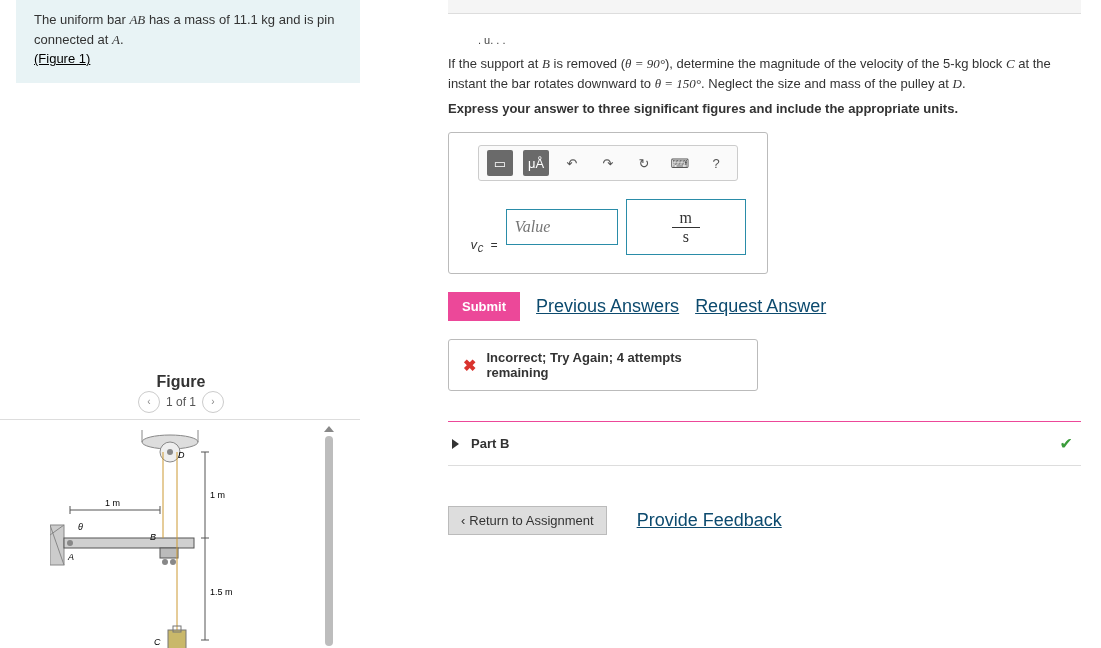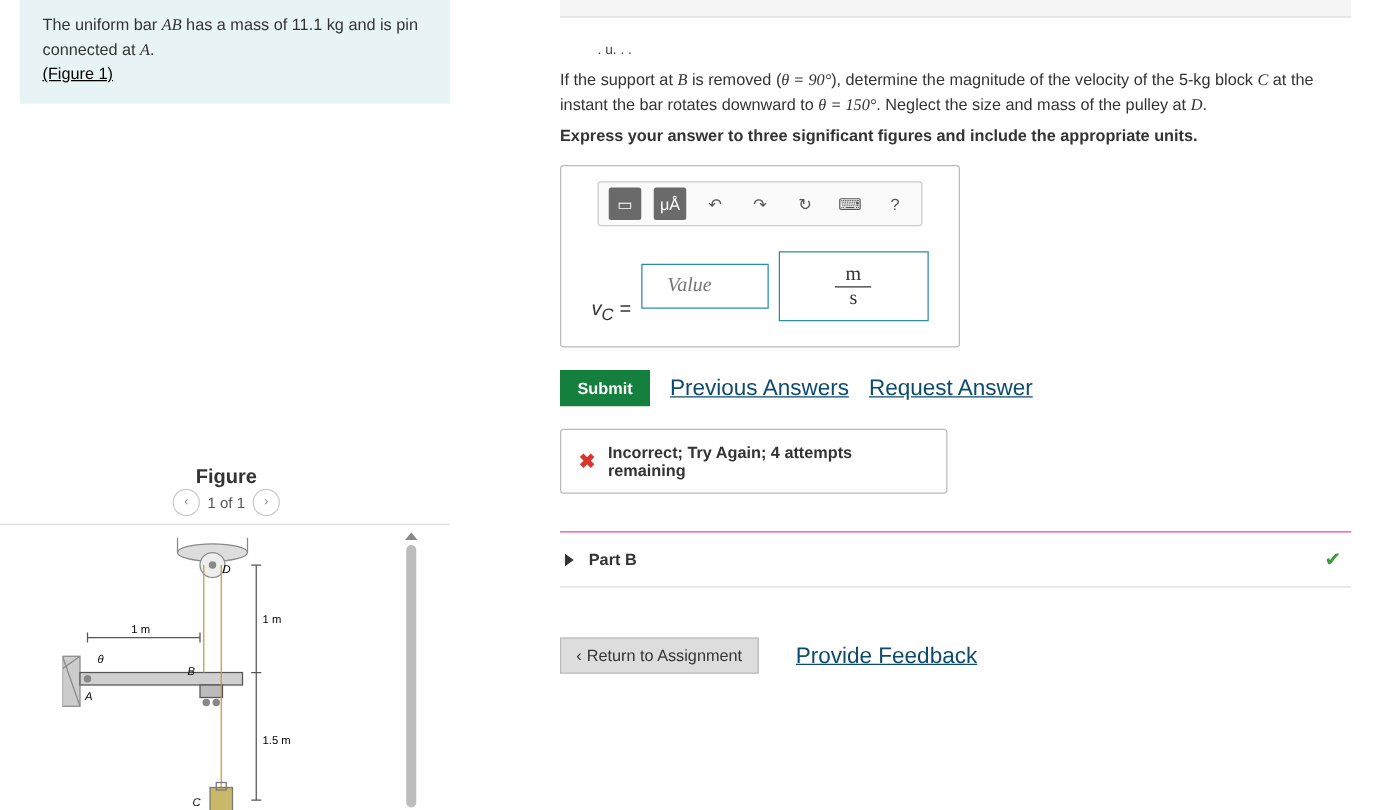--- a/index.html
+++ b/index.html
@@ -24,27 +24,27 @@
 .top-bar-strip { background: #f5f5f5; height: 14px; border-bottom: 1px solid #ddd; margin-bottom: 20px; }
 .part-label { font-size: 11px; color: #444; padding-left: 30px; margin-bottom: 8px; }
 .question-text { font-size: 13px; line-height: 1.5; margin-bottom: 8px; }
 .question-text .mathvar { font-style: italic; font-family: 'Times New Roman', serif; }
 .instruct { font-size: 13px; font-weight: bold; margin-bottom: 16px; }
 .answer-box { border: 1px solid #bbb; border-radius: 3px; width: 320px; padding: 12px 14px 18px 14px; margin-bottom: 18px; }
 .toolbar { display: flex; align-items: center; gap: 10px; border: 1px solid #ccc; border-radius: 3px; padding: 4px 8px; margin: 0 auto 18px auto; width: fit-content; background:#fafafa;}
 .tool-btn { width: 26px; height: 26px; display:flex;align-items:center;justify-content:center; cursor:pointer; color:#555; font-size:13px;}
 .tool-btn.dark { background:#6a6a6a; color:#fff; border-radius:2px;}
 .input-row { display:flex; align-items:center; justify-content:center; gap:8px;}
-.vc-label { font-style: italic; font-family:Liberation Sans, sans-serif; font-size:16px;margin-top:40px;}
-.value-input { width:102px; height:36px; border:1px solid #2a8ca8; padding:0 20px; font-size:16px; font-style:italic; color:#999; font-family:'Times New Roman',serif;}
+.vc-label { font-style: italic; font-family:Liberation Mono, monospace; font-size:12px;margin-top:40px;}
+.value-input { width:112px; height:36px; border:1px solid #2a8ca8; padding:0 8px; font-size:16px; font-style:italic; color:#999; font-family:'Times New Roman',serif;}
 .unit-box { width:120px; height:56px; border:1px solid #2a8ca8; display:flex; align-items:center; justify-content:center;}
 .unit-frac { text-align:center; font-family:'Times New Roman',serif; font-size:16px;}
 .unit-frac .num{border-bottom:1px solid #333; padding:0 8px;}
 .submit-row { display:flex; align-items:center; gap:16px; margin-bottom:18px;}
-.submit-btn { background:#15803d; color:#fff; border:none; padding:7px 14px; font-size:13px; font-weight:bold; cursor:pointer;}
+.submit-btn { background:#ec4899; color:#fff; border:none; padding:7px 14px; font-size:13px; font-weight:bold; cursor:pointer;}
 .link { color:#0c4a6e; text-decoration:underline; cursor:pointer; font-size:18px;}
 .feedback-box { border:1px solid #bbb; border-radius:3px; padding:10px 14px; width:310px; display:flex; align-items:center; gap:10px; margin-bottom:30px;}
 .x-icon { color:#d9332e; font-size:16px; font-weight:bold;}
 .feedback-box span.msg{font-weight:bold; font-size:13px;}
 .part-b-row { border-top:1px solid #ec4899; border-bottom:1px solid #ddd; padding:14px 0 14px 4px; display:flex; align-items:center; gap:12px; margin-bottom:40px; position:relative;}
 .tri-right { width:0;height:0;border-top:5px solid transparent;border-bottom:5px solid transparent;border-left:7px solid #333;}
 .part-b-row .check{position:absolute; right:8px; color:#3a9c3a; font-size:16px;}
 .bottom-row { display:flex; align-items:center; gap:30px;}
 .return-btn { background:#ddd; border:1px solid #bbb; padding:6px 12px; font-size:13px; cursor:pointer; color:#333; display:flex; align-items:center; gap:4px;}
 </style>

